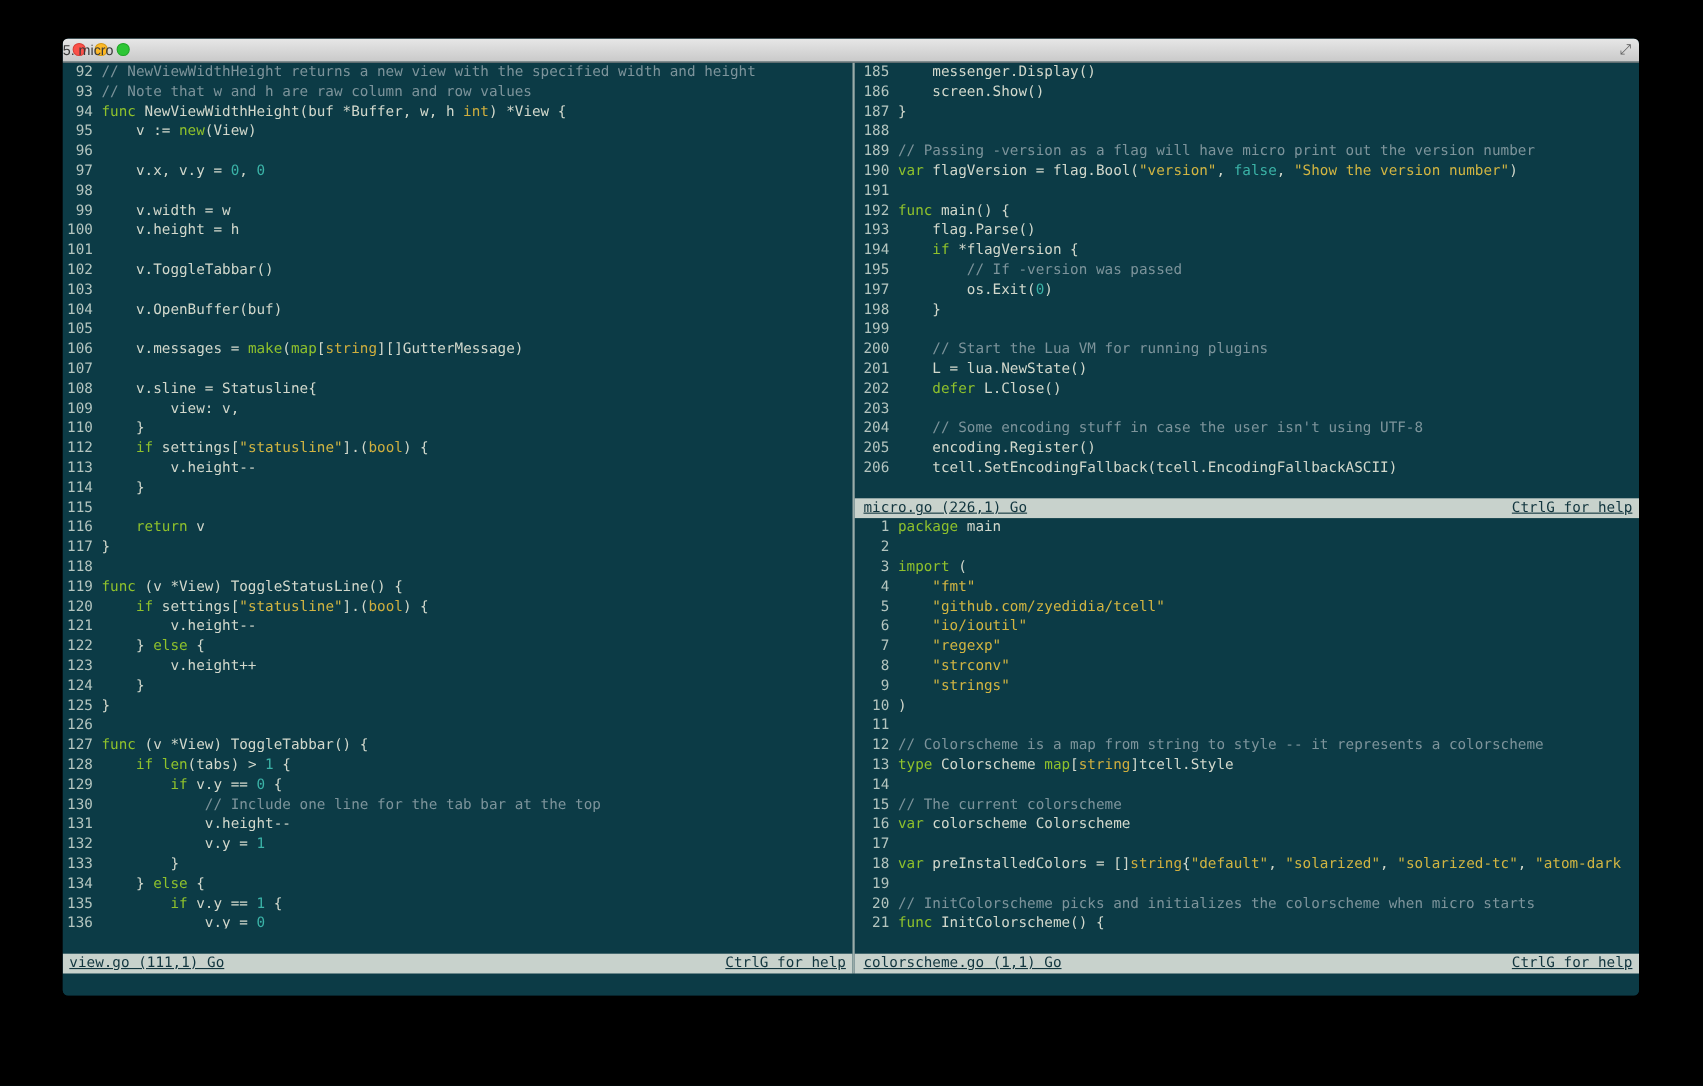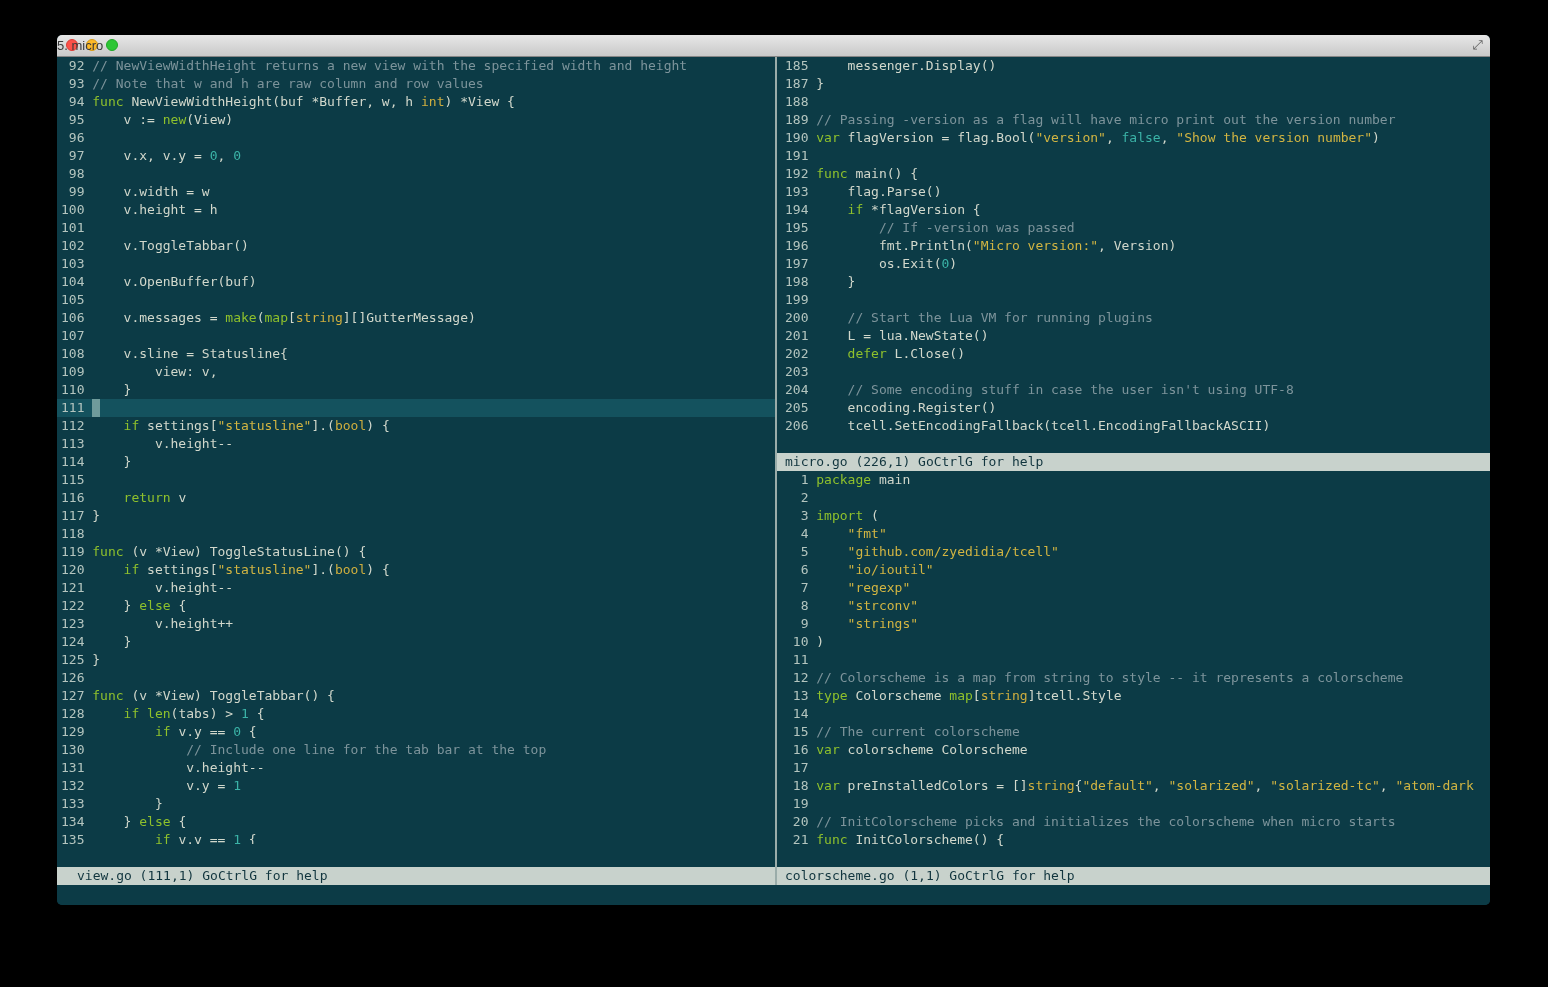--- a/index.html
+++ b/index.html
@@ -42,21 +42,21 @@
 
   .tk-p { color:var(--text,#d2d8cc); }
   .tk-c { color:var(--comment,#7d949b); }
   .tk-k { color:var(--keyword,#8fc12c); }
   .tk-s { color:var(--string,#d2b542); }
   .tk-t { color:var(--type,#cfae3e); }
   .tk-n { color:var(--constant,#3bb3a7); }
 
   .statusline { height:18px; line-height:18px; font-size:13px; flex:none;
     background:var(--statusbar_bg,#c8d2cc); color:var(--statusbar_text,#11353e);
-    display:flex; justify-content:flex-start; padding:0 20px; white-space:pre; }
+    display:flex; justify-content:space-between; padding:0 6px; white-space:pre;text-decoration:underline; }
   .pane-right .statusline { padding-left:8px; }
   .messagebar { height:20px; background:var(--background,#0c3b46); }
 </style>
 </head>
 <body>
 
 <div class="window">
 
   <div class="titlebar">
     <div class="traffic">
@@ -84,21 +84,20 @@
           <div class="line"><span class="ln">101</span><span class="code"></span></div>
           <div class="line"><span class="ln">102</span><span class="code"><span class="tk-p">    v.ToggleTabbar()</span></span></div>
           <div class="line"><span class="ln">103</span><span class="code"></span></div>
           <div class="line"><span class="ln">104</span><span class="code"><span class="tk-p">    v.OpenBuffer(buf)</span></span></div>
           <div class="line"><span class="ln">105</span><span class="code"></span></div>
           <div class="line"><span class="ln">106</span><span class="code"><span class="tk-p">    v.messages = </span><span class="tk-k">make</span><span class="tk-p">(</span><span class="tk-k">map</span><span class="tk-p">[</span><span class="tk-t">string</span><span class="tk-p">][]GutterMessage)</span></span></div>
           <div class="line"><span class="ln">107</span><span class="code"></span></div>
           <div class="line"><span class="ln">108</span><span class="code"><span class="tk-p">    v.sline = Statusline{</span></span></div>
           <div class="line"><span class="ln">109</span><span class="code"><span class="tk-p">        view: v,</span></span></div>
           <div class="line"><span class="ln">110</span><span class="code"><span class="tk-p">    }</span></span></div>
-          <div class="line active"><span class="ln">111</span><span class="code"><span class="cursor"></span></span></div>
           <div class="line"><span class="ln">112</span><span class="code"><span class="tk-p">    </span><span class="tk-k">if</span><span class="tk-p"> settings[</span><span class="tk-s">"statusline"</span><span class="tk-p">].(</span><span class="tk-t">bool</span><span class="tk-p">) {</span></span></div>
           <div class="line"><span class="ln">113</span><span class="code"><span class="tk-p">        v.height--</span></span></div>
           <div class="line"><span class="ln">114</span><span class="code"><span class="tk-p">    }</span></span></div>
           <div class="line"><span class="ln">115</span><span class="code"></span></div>
           <div class="line"><span class="ln">116</span><span class="code"><span class="tk-p">    </span><span class="tk-k">return</span><span class="tk-p"> v</span></span></div>
           <div class="line"><span class="ln">117</span><span class="code"><span class="tk-p">}</span></span></div>
           <div class="line"><span class="ln">118</span><span class="code"></span></div>
           <div class="line"><span class="ln">119</span><span class="code"><span class="tk-k">func</span><span class="tk-p"> (v *View) ToggleStatusLine() {</span></span></div>
           <div class="line"><span class="ln">120</span><span class="code"><span class="tk-p">    </span><span class="tk-k">if</span><span class="tk-p"> settings[</span><span class="tk-s">"statusline"</span><span class="tk-p">].(</span><span class="tk-t">bool</span><span class="tk-p">) {</span></span></div>
           <div class="line"><span class="ln">121</span><span class="code"><span class="tk-p">        v.height--</span></span></div>
@@ -122,30 +121,30 @@
         <span>view.go (111,1) Go</span>
         <span>CtrlG for help</span>
       </div>
     </div>
 
     <div class="vdivider"></div>
 
     <div class="pane-right">
       <div class="code-area" id="pane-right-top">
           <div class="line"><span class="ln">185</span><span class="code"><span class="tk-p">    messenger.Display()</span></span></div>
+          <div class="line"><span class="ln">186</span><span class="code"><span class="tk-p">    screen.Show()</span></span></div>
           <div class="line"><span class="ln">187</span><span class="code"><span class="tk-p">}</span></span></div>
           <div class="line"><span class="ln">188</span><span class="code"></span></div>
           <div class="line"><span class="ln">189</span><span class="code"><span class="tk-c">// Passing -version as a flag will have micro print out the version number</span></span></div>
           <div class="line"><span class="ln">190</span><span class="code"><span class="tk-k">var</span><span class="tk-p"> flagVersion = flag.Bool(</span><span class="tk-s">"version"</span><span class="tk-p">, </span><span class="tk-n">false</span><span class="tk-p">, </span><span class="tk-s">"Show the version number"</span><span class="tk-p">)</span></span></div>
           <div class="line"><span class="ln">191</span><span class="code"></span></div>
           <div class="line"><span class="ln">192</span><span class="code"><span class="tk-k">func</span><span class="tk-p"> main() {</span></span></div>
           <div class="line"><span class="ln">193</span><span class="code"><span class="tk-p">    flag.Parse()</span></span></div>
           <div class="line"><span class="ln">194</span><span class="code"><span class="tk-p">    </span><span class="tk-k">if</span><span class="tk-p"> *flagVersion {</span></span></div>
           <div class="line"><span class="ln">195</span><span class="code"><span class="tk-c">        // If -version was passed</span></span></div>
-          <div class="line"><span class="ln">196</span><span class="code"><span class="tk-p">        fmt.Println(</span><span class="tk-s">"Micro version:"</span><span class="tk-p">, Version)</span></span></div>
           <div class="line"><span class="ln">197</span><span class="code"><span class="tk-p">        os.Exit(</span><span class="tk-n">0</span><span class="tk-p">)</span></span></div>
           <div class="line"><span class="ln">198</span><span class="code"><span class="tk-p">    }</span></span></div>
           <div class="line"><span class="ln">199</span><span class="code"></span></div>
           <div class="line"><span class="ln">200</span><span class="code"><span class="tk-c">    // Start the Lua VM for running plugins</span></span></div>
           <div class="line"><span class="ln">201</span><span class="code"><span class="tk-p">    L = lua.NewState()</span></span></div>
           <div class="line"><span class="ln">202</span><span class="code"><span class="tk-p">    </span><span class="tk-k">defer</span><span class="tk-p"> L.Close()</span></span></div>
           <div class="line"><span class="ln">203</span><span class="code"></span></div>
           <div class="line"><span class="ln">204</span><span class="code"><span class="tk-c">    // Some encoding stuff in case the user isn't using UTF-8</span></span></div>
           <div class="line"><span class="ln">205</span><span class="code"><span class="tk-p">    encoding.Register()</span></span></div>
           <div class="line"><span class="ln">206</span><span class="code"><span class="tk-p">    tcell.SetEncodingFallback(tcell.EncodingFallbackASCII)</span></span></div>

